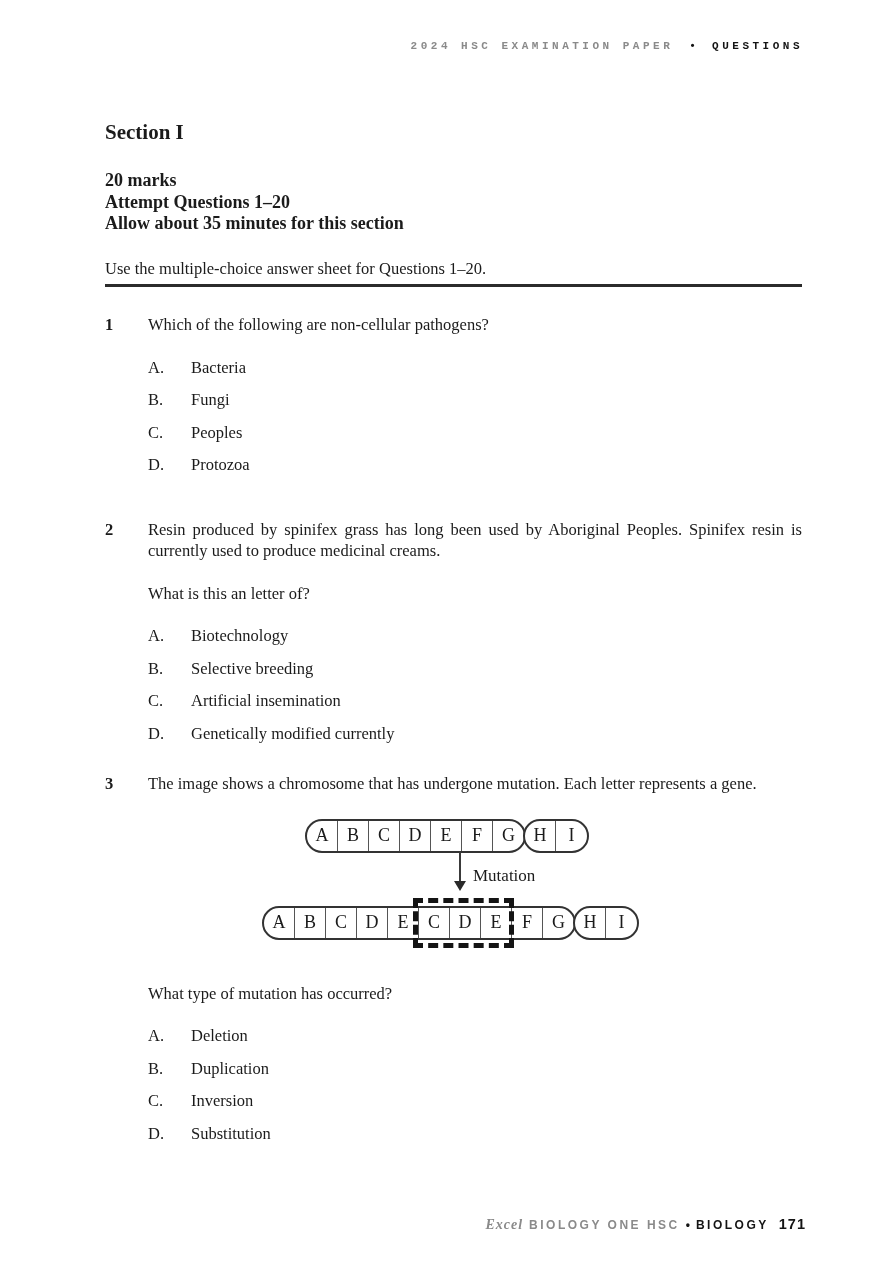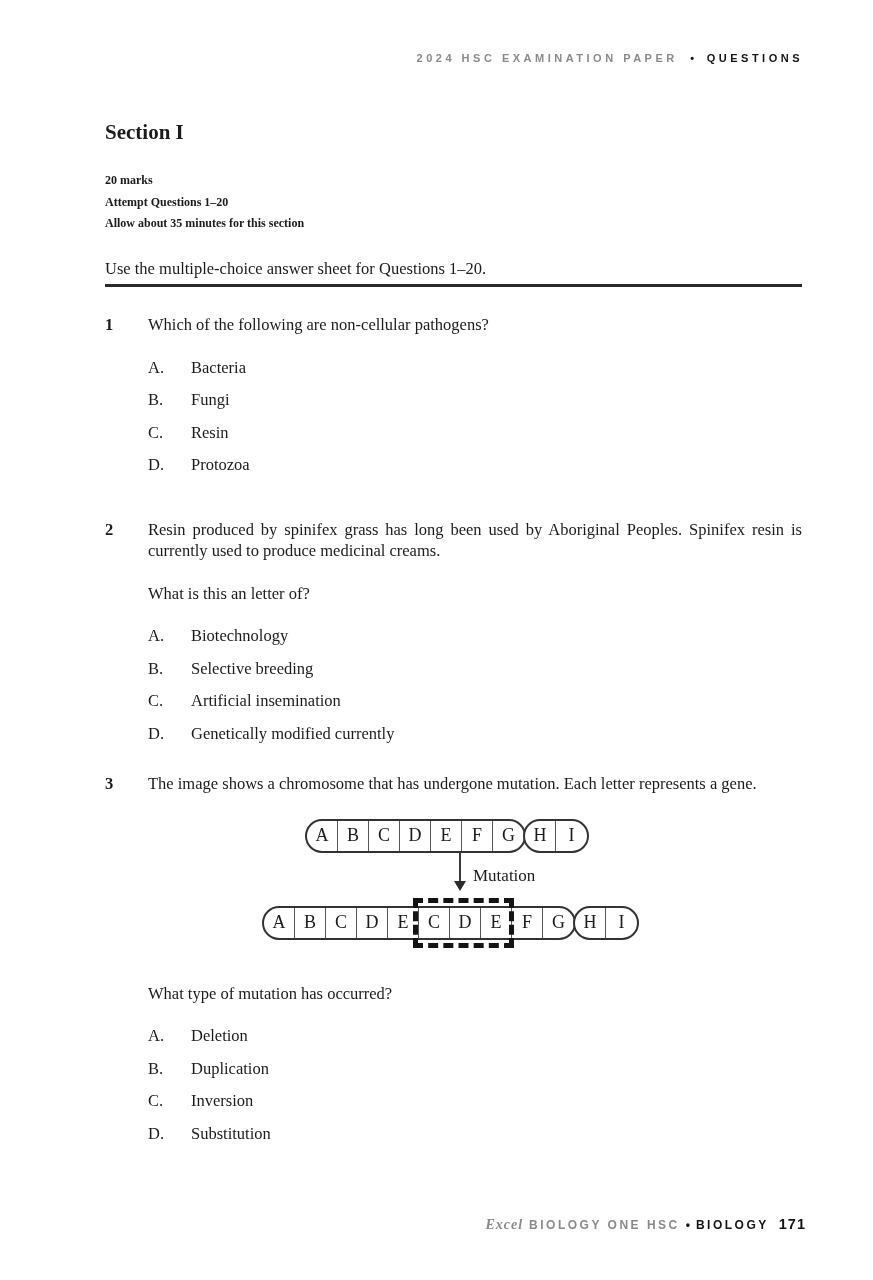--- a/index.html
+++ b/index.html
@@ -10,35 +10,34 @@
     margin:0 auto;
     background:#ffffff;
     font-family:"Liberation Serif", serif;
     color:#1b1b1b;
     overflow:hidden;
   }
 
   
   .running-header {
     position:absolute; top:40px; right:70px;
-    font-family:Liberation Sans, sans-serif;
+    font-family:Liberation Mono, monospace;
     font-size:11px; font-weight:bold; letter-spacing:3.5px;
     white-space:nowrap;
-    margin-top:12px;
   }
   .hdr-gray { color:#8a8a8a; }
   .hdr-black { color:#141414; }
   .hdr-sep { color:#141414; margin:0 6px; letter-spacing:0; }
 
   
   .main { position:absolute; left:105px; top:120px; width:697px; }
 
   .section-title { font-size:21px; font-weight:bold; line-height:24px; }
 
-  .marks-block { margin-top:26px; font-size:12px; font-weight:bold; line-height:21.5px; }
+  .marks-block { margin-top:26px; font-size:18px; font-weight:bold; line-height:21.5px; }
 
   .instruction { margin-top:23px; font-size:16.5px; line-height:21.5px; }
 
   .rule { margin-top:5px; border:none; border-top:3px solid #2b2b2b; }
 
   .question { display:flex; }
   .q1 { margin-top:27px; }
   .q2 { margin-top:32px; }
   .q3 { margin-top:18px; }
   .qnum { width:43px; flex-shrink:0; font-size:16.5px; font-weight:bold; line-height:21.5px; }
@@ -125,21 +124,21 @@
           <div class="opt">
             <span class="optletter">A.</span>
             <span>Bacteria</span>
           </div>
           <div class="opt">
             <span class="optletter">B.</span>
             <span>Fungi</span>
           </div>
           <div class="opt">
             <span class="optletter">C.</span>
-            <span>Resin</span>
+            <span>Peoples</span>
           </div>
           <div class="opt">
             <span class="optletter">D.</span>
             <span>Protozoa</span>
           </div>
         </div>
       </div>
     </div>
 
     <div class="question q2">

